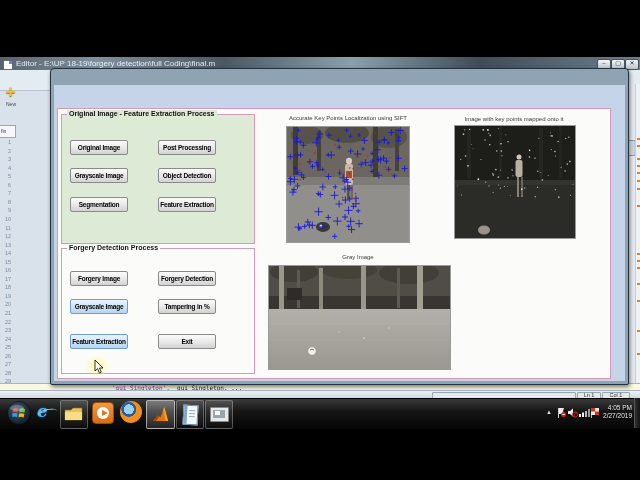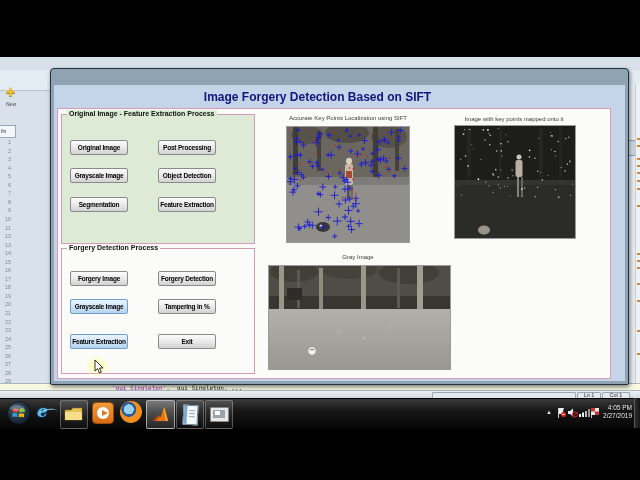--- a/index.html
+++ b/index.html
@@ -88,20 +88,27 @@
 </style>
 </head>
 <body>
 
 <div id="screen">
 
   <div class="abs black-band" style="top:0;height:57px;"></div>
   <div class="abs black-band" style="top:428px;height:52px;"></div>
 
   <div class="abs" id="editor-window">
+    <div class="abs" id="editor-titlebar">
+      <span class="ed-ico"></span>
+      <span id="editor-title-text">Editor - E:\UP 18-19\forgery detection\full Coding\final.m</span>
+      <span class="ed-winbtn" style="left:597px;">–</span>
+      <span class="ed-winbtn" style="left:611px;">▢</span>
+      <span class="ed-winbtn" style="left:625px;">✕</span>
+    </div>
     <div class="abs" id="editor-toolstrip"></div>
     <div class="abs" id="new-plus">+</div>
     <div class="abs" id="new-label">New</div>
     <div class="abs" id="doc-tab">fin</div>
     <div class="abs" id="gutter">
         <div class="lnum" style="top: 0px;">1</div>
         <div class="lnum" style="top: 8.55px;">2</div>
         <div class="lnum" style="top: 17.1px;">3</div>
         <div class="lnum" style="top: 25.65px;">4</div>
         <div class="lnum" style="top: 34.2px;">5</div>
@@ -154,21 +161,20 @@
     <div class="abs" id="statusbar">
       <span class="status-box" style="left:432px;width:142px;"></span>
       <span class="status-box" style="left:577px;width:22px;">Ln 1</span>
       <span class="status-box" style="left:602px;width:26px;">Col 1</span>
     </div>
   </div>
 
   <div class="abs" id="figure-window">
 
     <div id="fig-content">
-      <div class="abs" id="gui-heading">Image Forgery Detection Based on SIFT</div>
       <div class="abs" id="outer-panel"></div>
 
       <div class="mpanel" id="panel1">
         <span class="mpanel-title">Original Image - Feature Extraction Process</span>
       <div class="mbtn" style="left: 8px; top: 25px;">Original Image</div>
           <div class="mbtn" style="left: 96px; top: 25px;">Post Processing</div>
           <div class="mbtn" style="left: 8px; top: 53px;">Grayscale Image</div>
           <div class="mbtn" style="left: 96px; top: 53px;">Object Detection</div>
           <div class="mbtn" style="left: 8px; top: 82px;">Segmentation</div>
           <div class="mbtn" style="left: 96px; top: 82px;">Feature Extraction</div>

